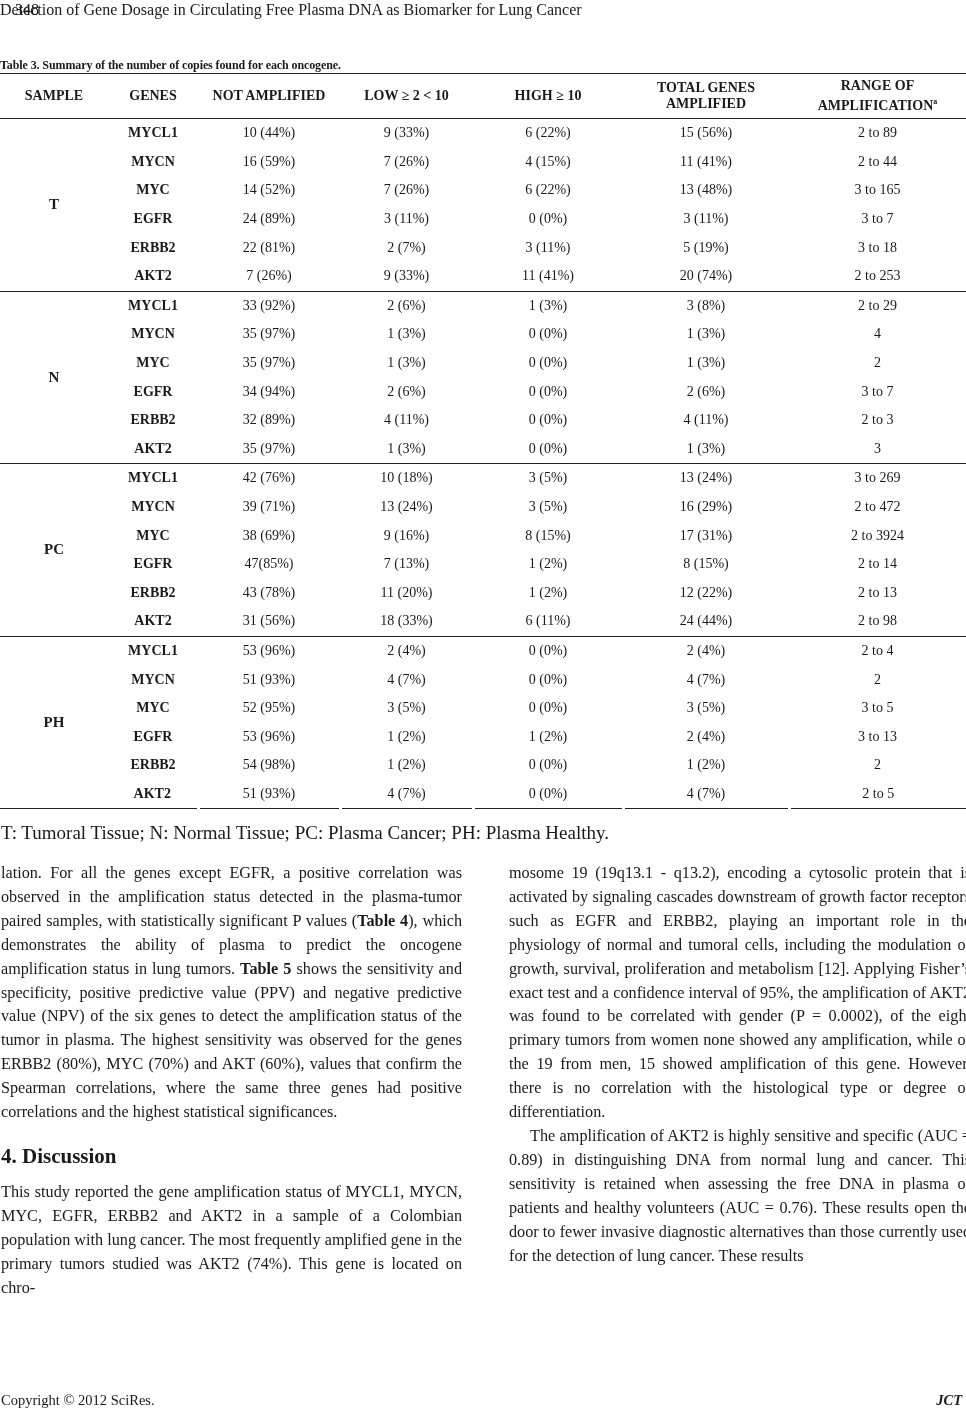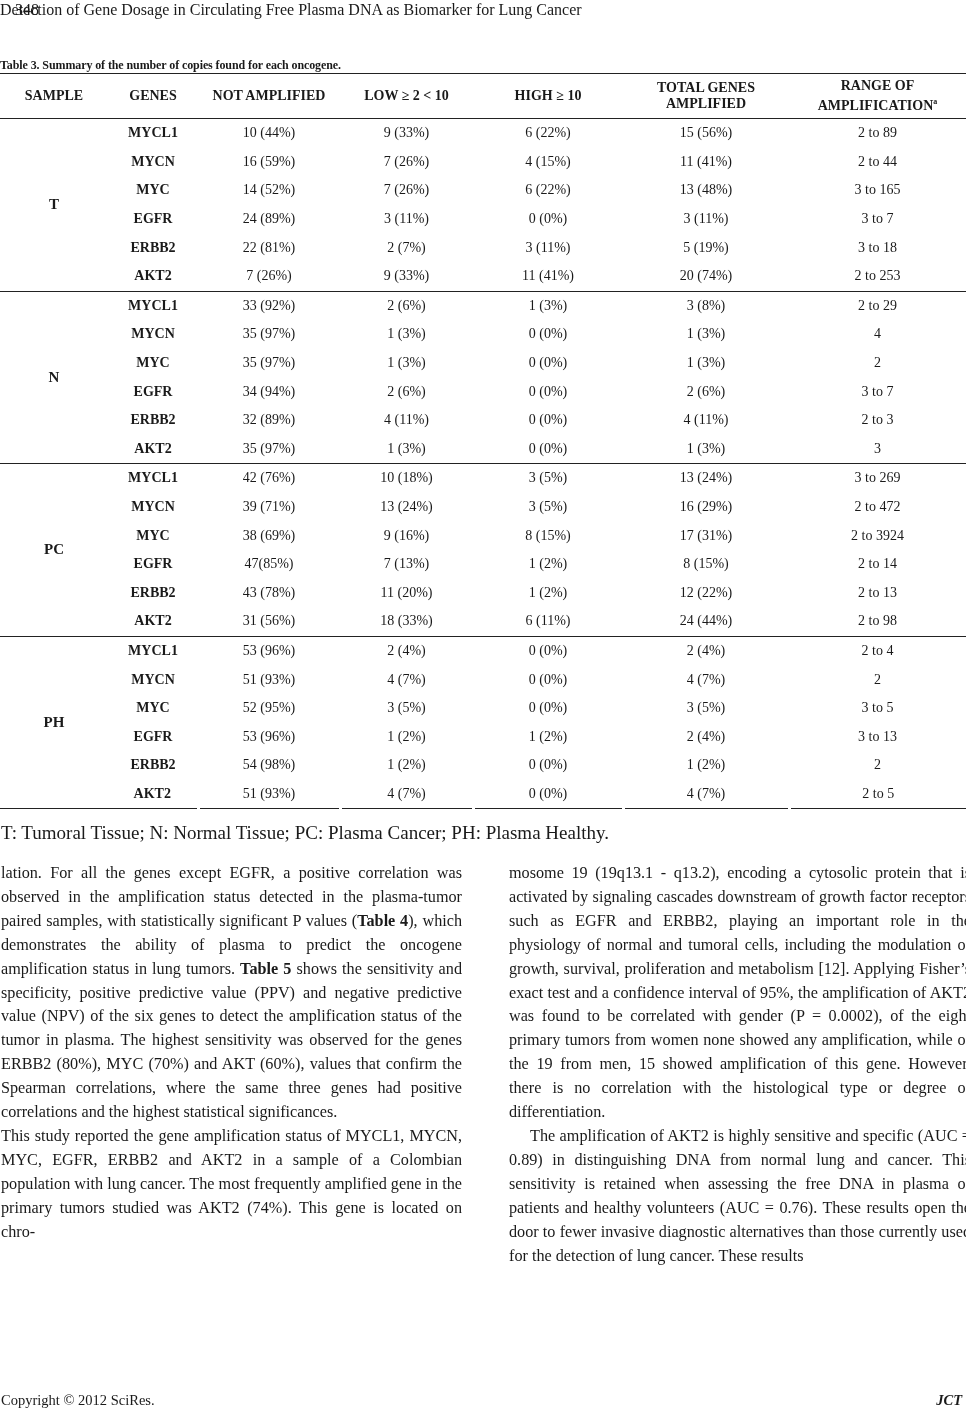--- a/index.html
+++ b/index.html
@@ -306,20 +306,21 @@
         <td>4 (7%)</td>
         <td>2 to 5</td>
       </tr>
     </tbody>
 </table>
 
 <div class="footnote">T: Tumoral Tissue; N: Normal Tissue; PC: Plasma Cancer; PH: Plasma Healthy.</div>
 
 <div class="col col-left">
   <p><span>lation. For all the genes except EGFR, a positive correlation was observed in the amplification status detected in the plasma-tumor paired samples, with statistically significant P values (</span><b>Table 4</b><span>), which demonstrates the ability of plasma to predict the oncogene amplification status in lung tumors. </span><b>Table 5</b><span> shows the sensitivity and specificity, positive predictive value (PPV) and negative predictive value (NPV) of the six genes to detect the amplification status of the tumor in plasma. The highest sensitivity was observed for the genes ERBB2 (80%), MYC (70%) and AKT (60%), values that confirm the Spearman correlations, where the same three genes had positive correlations and the highest statistical significances.</span></p>
+  <p class="section-heading">4. Discussion</p>
   <p>This study reported the gene amplification status of MYCL1, MYCN, MYC, EGFR, ERBB2 and AKT2 in a sample of a Colombian population with lung cancer. The most frequently amplified gene in the primary tumors studied was AKT2 (74%). This gene is located on chro-</p>
 </div>
 
 <div class="col col-right">
   <p>mosome 19 (19q13.1 - q13.2), encoding a cytosolic protein that is activated by signaling cascades downstream of growth factor receptors such as EGFR and ERBB2, playing an important role in the physiology of normal and tumoral cells, including the modulation of growth, survival, proliferation and metabolism [12]. Applying Fisher’s exact test and a confidence interval of 95%, the amplification of AKT2 was found to be correlated with gender (P = 0.0002), of the eight primary tumors from women none showed any amplification, while of the 19 from men, 15 showed amplification of this gene. However, there is no correlation with the histological type or degree of differentiation.</p>
   <p class="indent">The amplification of AKT2 is highly sensitive and specific (AUC = 0.89) in distinguishing DNA from normal lung and cancer. This sensitivity is retained when assessing the free DNA in plasma of patients and healthy volunteers (AUC = 0.76). These results open the door to fewer invasive diagnostic alternatives than those currently used for the detection of lung cancer. These results</p>
 </div>
 
 <div class="page-footer">
   <span class="copy">Copyright © 2012 SciRes.</span>

